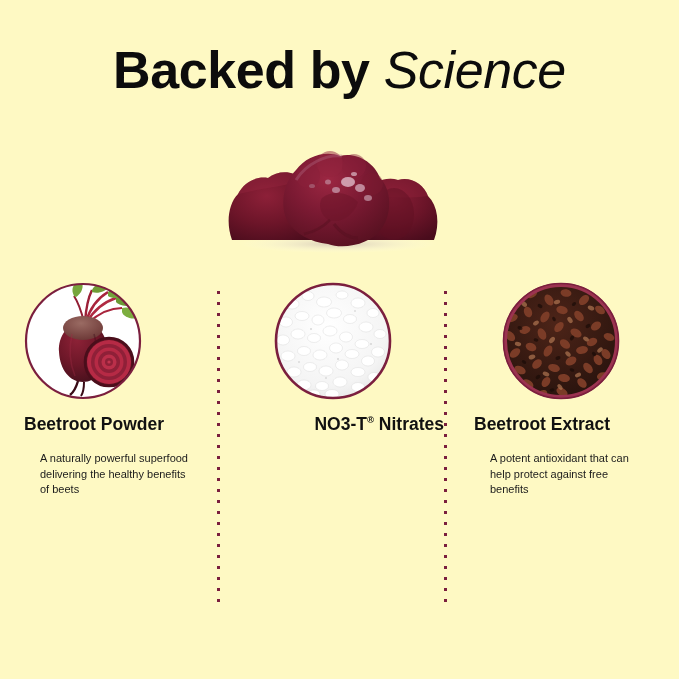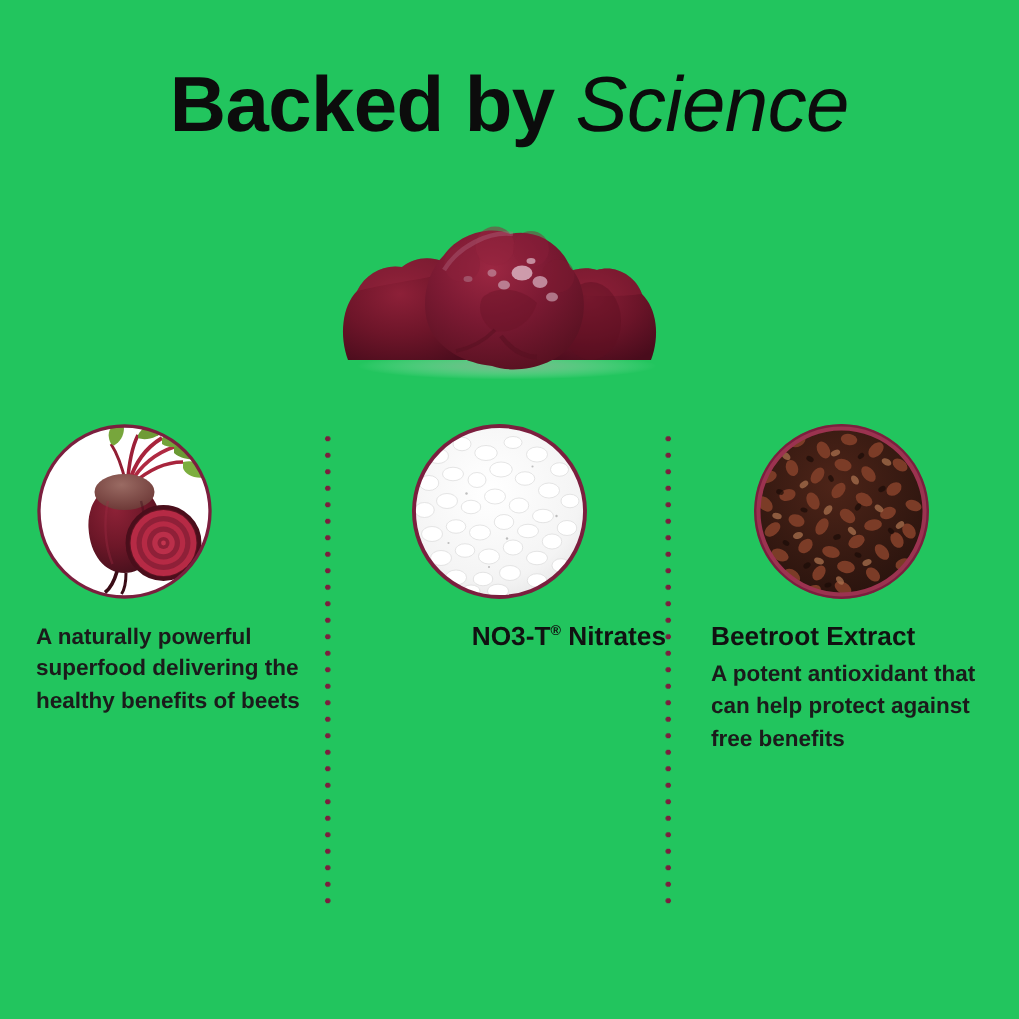--- a/index.html
+++ b/index.html
@@ -4,21 +4,21 @@
 <style>
   html, body {
     margin: 0;
     padding: 0;
     background: #ffffff;
   }
   .infographic {
     position: relative;
     width: 679px;
     height: 679px;
-    background: #22c55e;
+    background: #fef9c3;
     font-family: "Liberation Sans", sans-serif;
     overflow: hidden;
   }
 
   
   .headline {
     position: absolute;
     left: 0;
     top: 44px;
     width: 679px;
@@ -76,25 +76,25 @@
     line-height: 1.2;
     margin: 0 0 4px 0;
     white-space: nowrap;
   }
   .col-title .reg {
     font-size: 9.5px;
     vertical-align: super;
     font-weight: 700;
   }
   .col-body {
-    font-size: 15px;
-    font-weight: 700;
+    font-size: 11px;
+    font-weight: 400;
     color: #1b1b1b;
     line-height: 1.42;
-    margin: 0;
+    margin: 16px;
   }
 
   
   .divider {
     position: absolute;
     top: 287px;
     width: 5px;
     height: 318px;
     background-image: radial-gradient(circle, #7b1f3e 0 1.6px, rgba(0,0,0,0) 2px);
     background-size: 5px 11px;
@@ -228,20 +228,21 @@
           <circle cx="85" cy="80" r="11" fill="#8f2038"></circle>
           <circle cx="85" cy="80" r="7.5" fill="#bb2f4a"></circle>
           <circle cx="85" cy="80" r="4" fill="#8f2038"></circle>
           <circle cx="85" cy="80" r="1.6" fill="#c3354f"></circle>
 
           <path d="M85 56 A24 24 0 0 1 85 104 A24 24 0 0 1 85 56 Z" fill="none" stroke="#4a0e1b" stroke-width="2.6"></path>
         </g>
         <circle cx="59" cy="59" r="57" fill="none" stroke="#7b1f3e" stroke-width="2.2"></circle>
       </svg>
     </div>
+    <h3 class="col-title">Beetroot Powder</h3>
     <p class="col-body">A naturally powerful superfood delivering the healthy benefits of beets</p>
   </div>
 
   <div class="col col-2">
     <div class="circle-wrap c2">
       <svg viewBox="0 0 118 118" xmlns="http://www.w3.org/2000/svg" aria-hidden="true">
         <defs>
           <clipPath id="clipPowder">
               <circle cx="59" cy="59" r="57"></circle>
             </clipPath>

